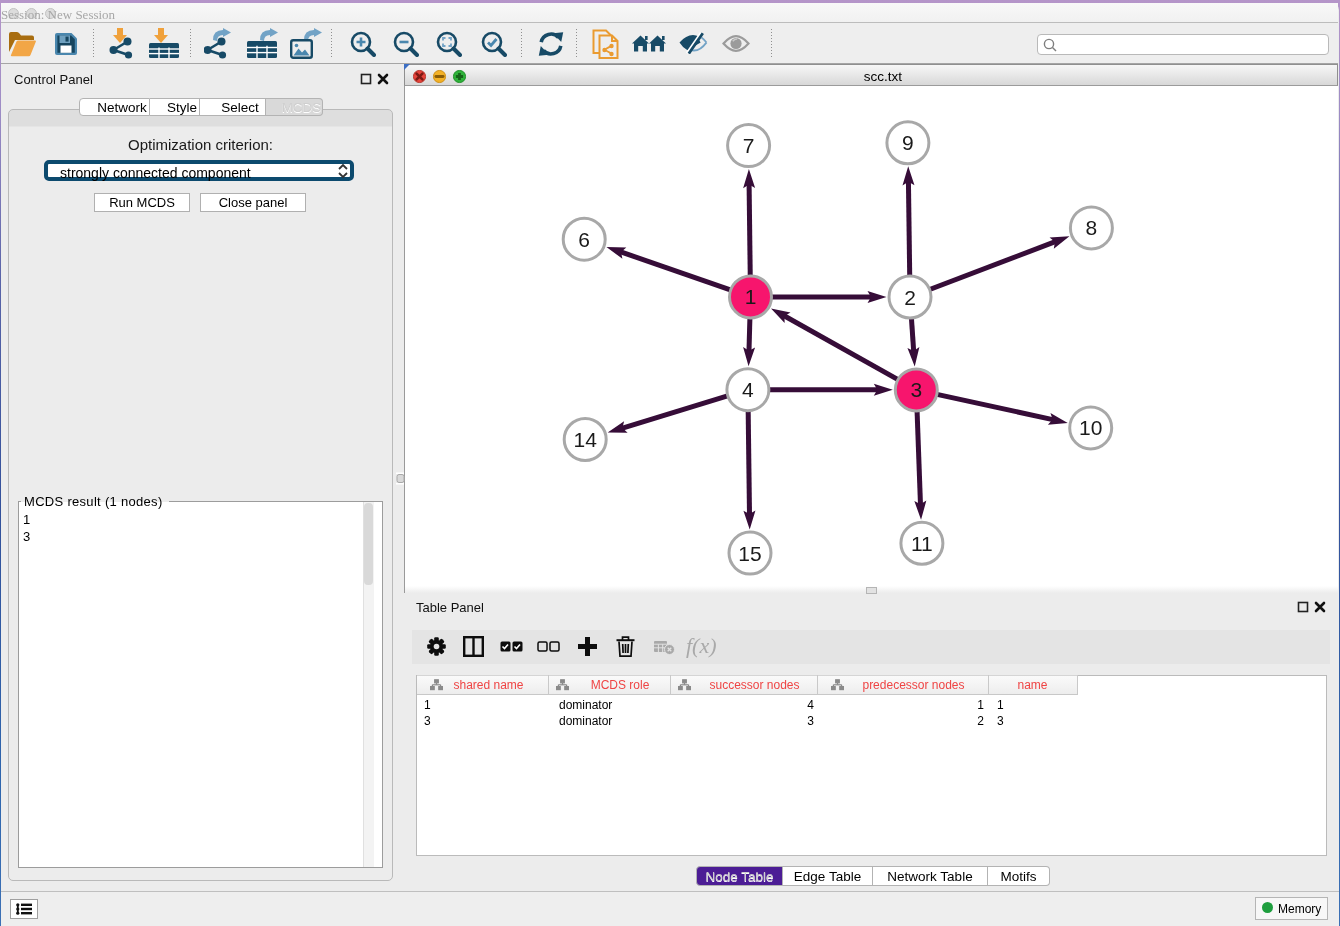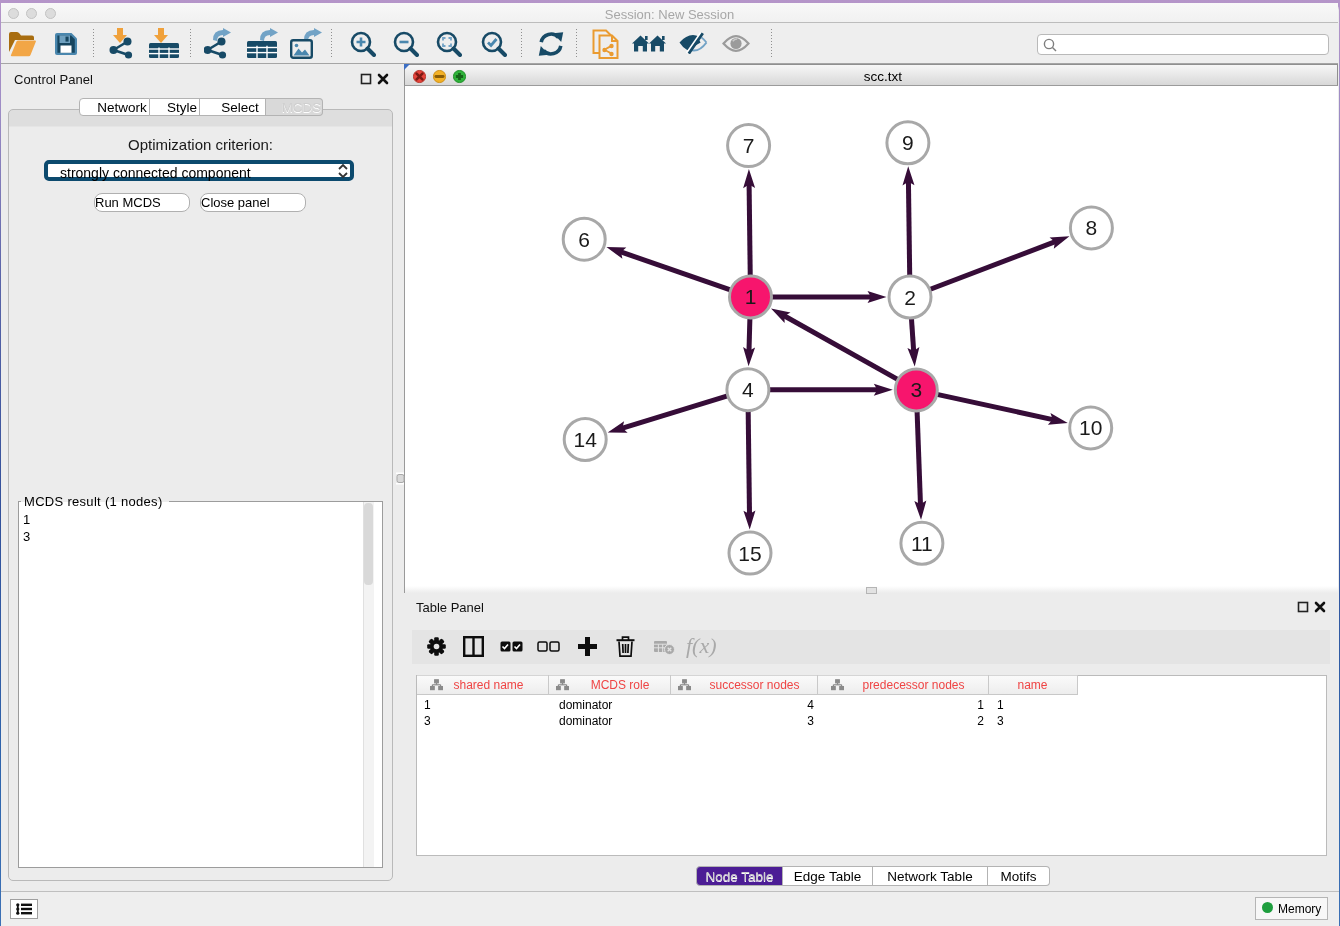--- a/index.html
+++ b/index.html
@@ -4,33 +4,33 @@
 <style>
 * { margin:0; padding:0; box-sizing:border-box; }
 html,body { width:1340px; height:926px; overflow:hidden; }
 body { background:linear-gradient(180deg,#b595c9 0%,#9d8cc5 12%,#5a64a8 30%,#33519b 55%,#2f66ae 85%,#3c70b5 100%); font-family:"Liberation Sans",sans-serif; }
 #app { position:absolute; left:0; top:0; width:1340px; height:926px; }
 .win { position:absolute; left:1px; top:3px; width:1338px; height:923px; background:#ececec; border-radius:7px 7px 7px 7px; overflow:hidden; }
 .abs { position:absolute; }
 
 .titlebar { position:absolute; left:1px; top:3px; width:1337px; height:20px; background:linear-gradient(#f8f8f8,#f1f1f1); border-bottom:1px solid #bcbcbc; }
 .tl-circ { position:absolute; top:5px; width:11px; height:11px; border-radius:50%; background:#dcdcdc; border:1px solid #c3c3c3; }
-.title-text { position:absolute; top:3.5px; width:100%; text-align:center; font-size:13px; color:#a7a7a7; }
+.title-text { position:absolute; top:3.5px; width:100%; font-size:13px; color:#a7a7a7;font-family:Liberation Serif, serif; }
 
 .toolbar { position:absolute; left:1px; top:23px; width:1337px; height:41px; background:#eeeeee; border-bottom:1px solid #a5a5a5; }
 .tsep { position:absolute; top:29px; height:30px; width:1px; background-image:repeating-linear-gradient(#909090 0 1px,transparent 1px 3px); }
 .ticon { position:absolute; top:29px; }
 .searchbox { position:absolute; left:1037px; top:34px; width:292px; height:21px; background:#fff; border:1px solid #b9b9b9; border-radius:4px; }
 
 .lp-title { position:absolute; left:14px; top:72px; font-size:13px; color:#111; }
 .tab { position:absolute; top:98px; height:18px; border:1px solid #b3b3b3; background:#fff; font-size:13.5px; color:#000; text-align:center; line-height:17px;padding-left:15px; }
 .tabpane { position:absolute; left:8px; top:109px; width:385px; height:772px; border:1px solid #b9b9b9; border-radius:5px; background:linear-gradient(#dedede 0,#dedede 16px,#ececec 17px,#ececec 100%); }
 .optlabel { position:absolute; left:8px; top:136px; width:385px; text-align:center; font-size:15px; color:#1a1a1a; }
 .combo { position:absolute; left:44px; top:160px; width:310px; height:21px; background:#fff; border:4px solid #0c4a6e; border-radius:5px; font-size:14px; color:#000; line-height:19px; padding-left:12px; }
-.btn { position:absolute; top:193px; height:19px; background:#fff; border:1px solid #b0b0b0; border-radius:8px; font-size:13px; color:#000; line-height:17px; }
+.btn { position:absolute; top:193px; height:19px; background:#fff; border:1px solid #b0b0b0; border-radius:0; font-size:13px; color:#000; text-align:center; line-height:17px; }
 .mcdsbox { position:absolute; left:18px; top:501px; width:365px; height:367px; background:#fff; border:1px solid #9c9c9c; }
 .mcdslegend { position:absolute; left:22px; top:494px; font-size:13px; letter-spacing:0.3px; color:#000; padding:0 2px; }
 .mcdstxt { position:absolute; left:23px; font-size:13px; color:#000; }
 .mcds-sb { position:absolute; left:363px; top:502px; width:11px; height:365px; background:#f3f3f3; border-left:1px solid #e0e0e0; }
 .mcds-thumb { position:absolute; left:364px; top:503px; width:9px; height:82px; background:#d9d9d9; border-radius:4px; }
 
 .netwin { position:absolute; left:404px; top:64px; width:934px; height:529px; border-left:1px solid #9a9a9a; background:#fff; }
 .nettitle { position:absolute; left:404px; top:64px; width:934px; height:22px; background:linear-gradient(#f7f7f7,#d8d8d8); border:1px solid #8f8f8f; border-bottom:1px solid #9b9b9b; }
 .nt-text { position:absolute; left:404px; top:69px; width:934px; text-align:center; font-size:13.5px; color:#000;padding-left:24px; }
 .tlight { position:absolute; top:70px; width:12.5px; height:12.5px; border-radius:50%; }

